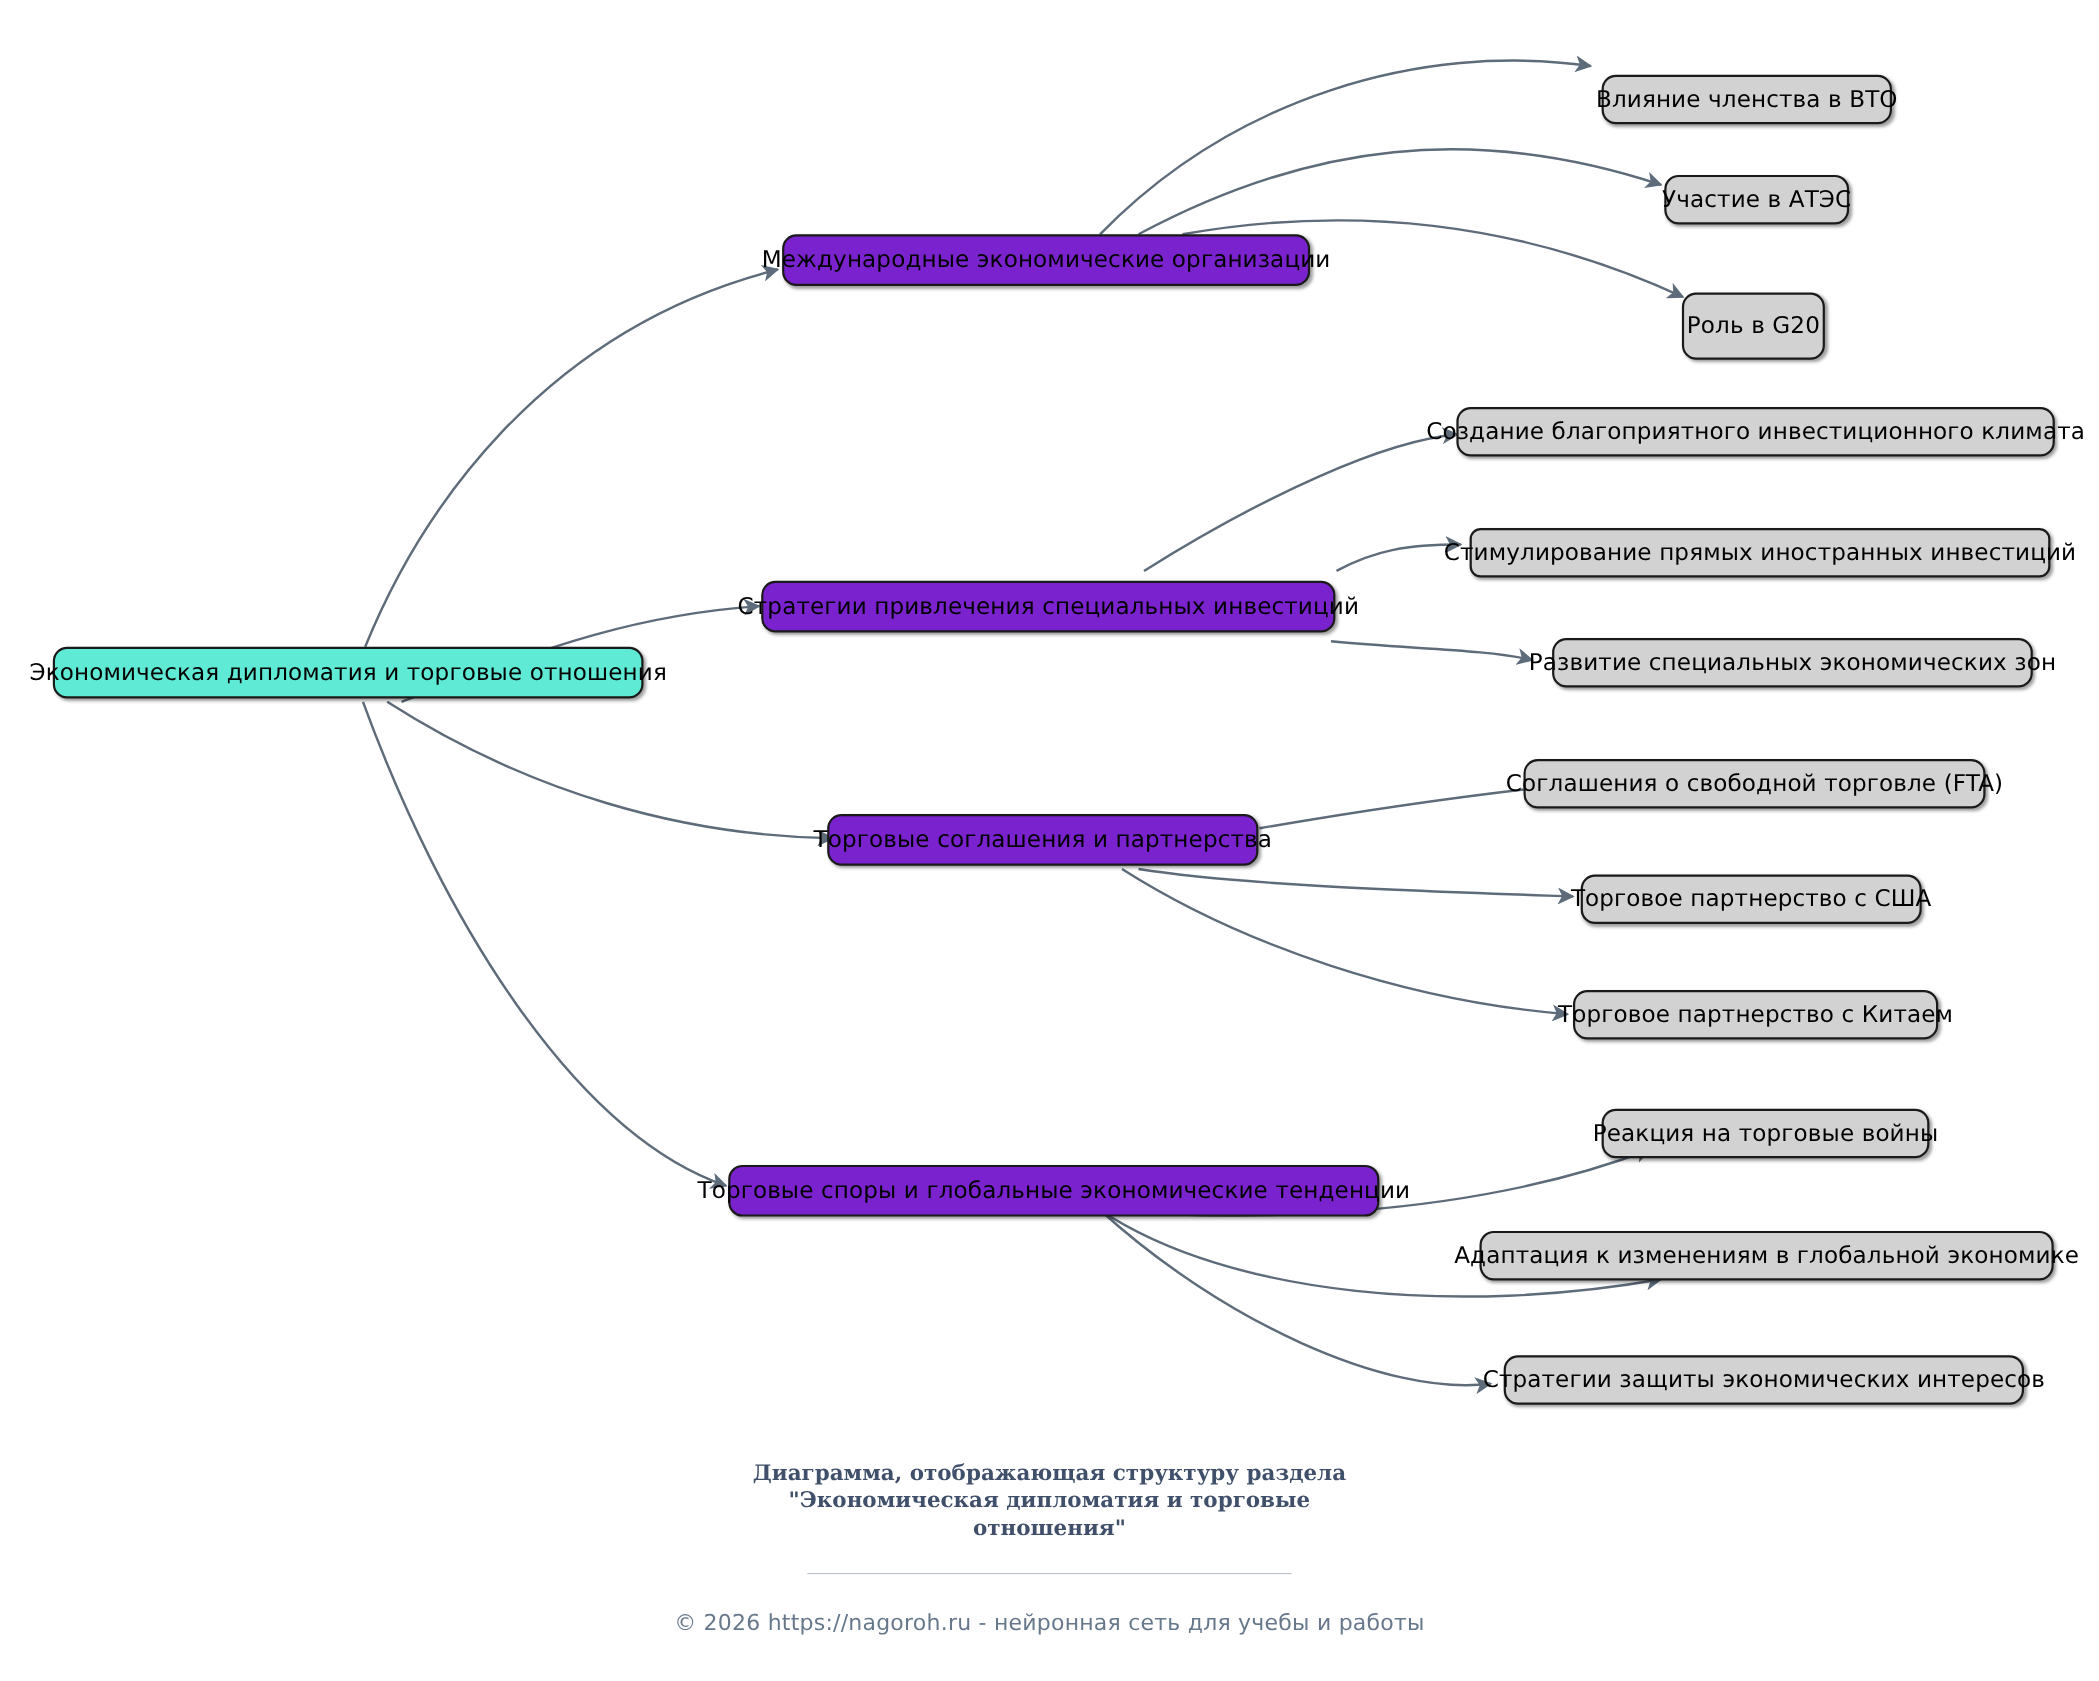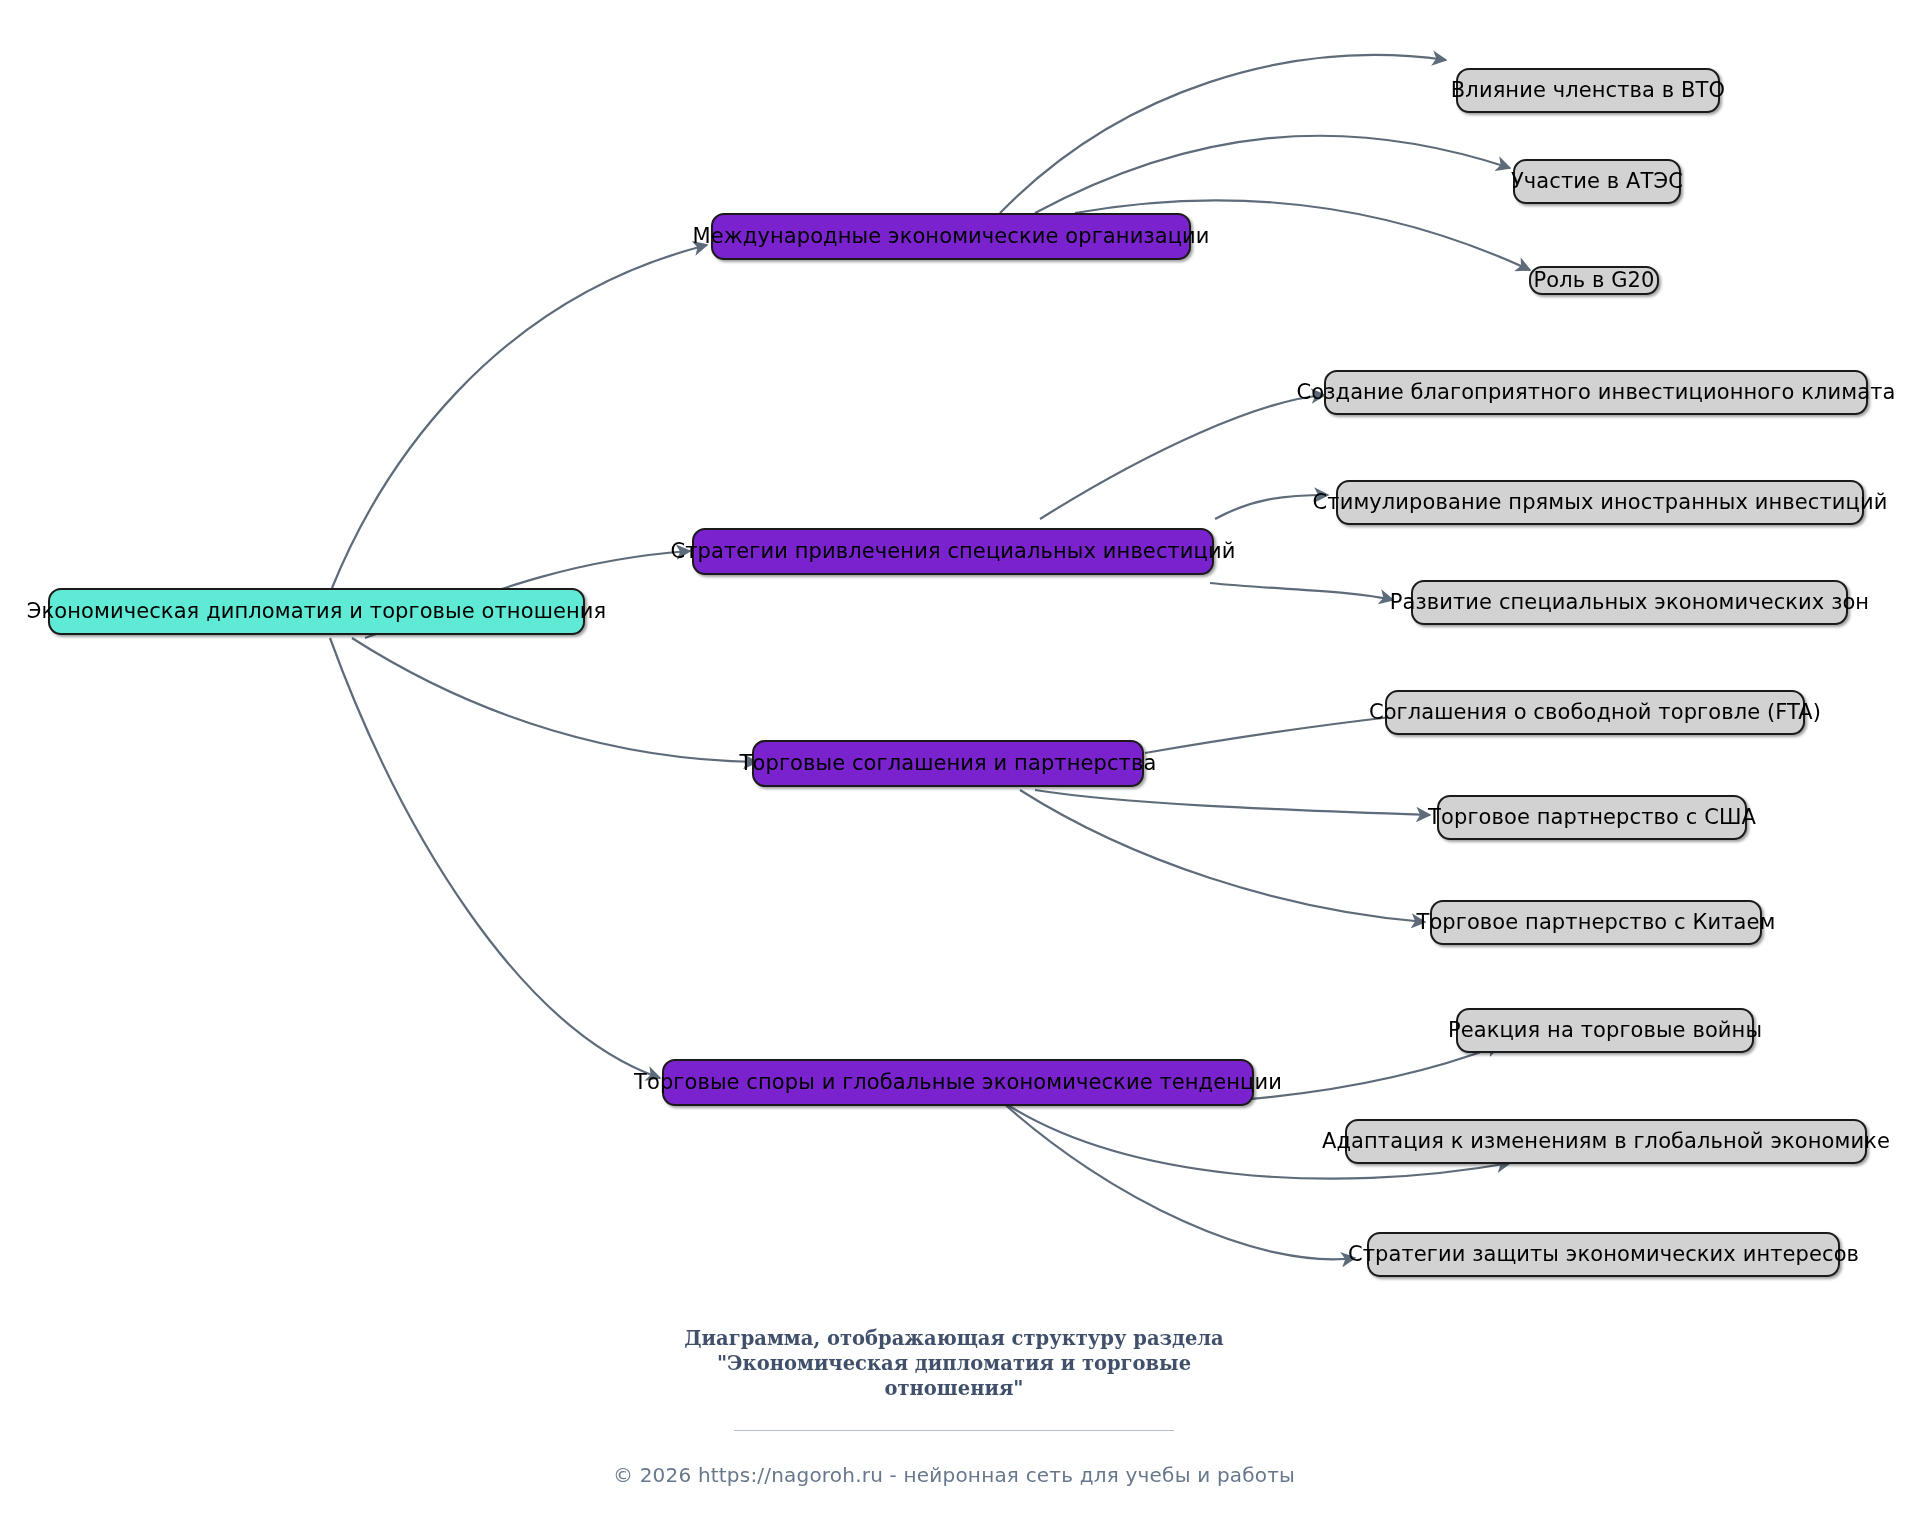--- a/index.html
+++ b/index.html
@@ -122,31 +122,31 @@
 
   <div class="node branch" style="left:711px; top:213px; width:480px; height:47px;">
     <span class="node-label">Международные экономические организации</span>
   </div>
   <div class="node leaf" style="left:1456px; top:48px; width:264px; height:45px;margin-top:20px;">
     <span class="node-label">Влияние членства в ВТО</span>
   </div>
   <div class="node leaf" style="left:1513px; top:159px; width:168px; height:45px;">
     <span class="node-label">Участие в АТЭС</span>
   </div>
-  <div class="node leaf" style="left:1529px; top:266px; width:130px; height:29px;">
+  <div class="node leaf" style="left:1529px; top:266px; width:130px; height:61px;">
     <span class="node-label">Роль в G20</span>
   </div>
 
   <div class="node branch" style="left:692px; top:528px; width:522px; height:47px;">
     <span class="node-label">Стратегии привлечения специальных инвестиций</span>
   </div>
   <div class="node leaf" style="left:1324px; top:370px; width:544px; height:45px;">
     <span class="node-label">Создание благоприятного инвестиционного климата</span>
   </div>
-  <div class="node leaf" style="left:1336px; top:480px; width:528px; height:45px;">
+  <div class="node leaf" style="left:1336px; top:480px; width:528px; height:45px;border-radius:10px;">
     <span class="node-label">Стимулирование прямых иностранных инвестиций</span>
   </div>
   <div class="node leaf" style="left:1383px; top:580px; width:437px; height:45px;margin-left:28px;">
     <span class="node-label">Развитие специальных экономических зон</span>
   </div>
 
   <div class="node branch" style="left:752px; top:740px; width:392px; height:47px;">
     <span class="node-label">Торговые соглашения и партнерства</span>
   </div>
   <div class="node leaf" style="left:1385px; top:690px; width:420px; height:45px;">

